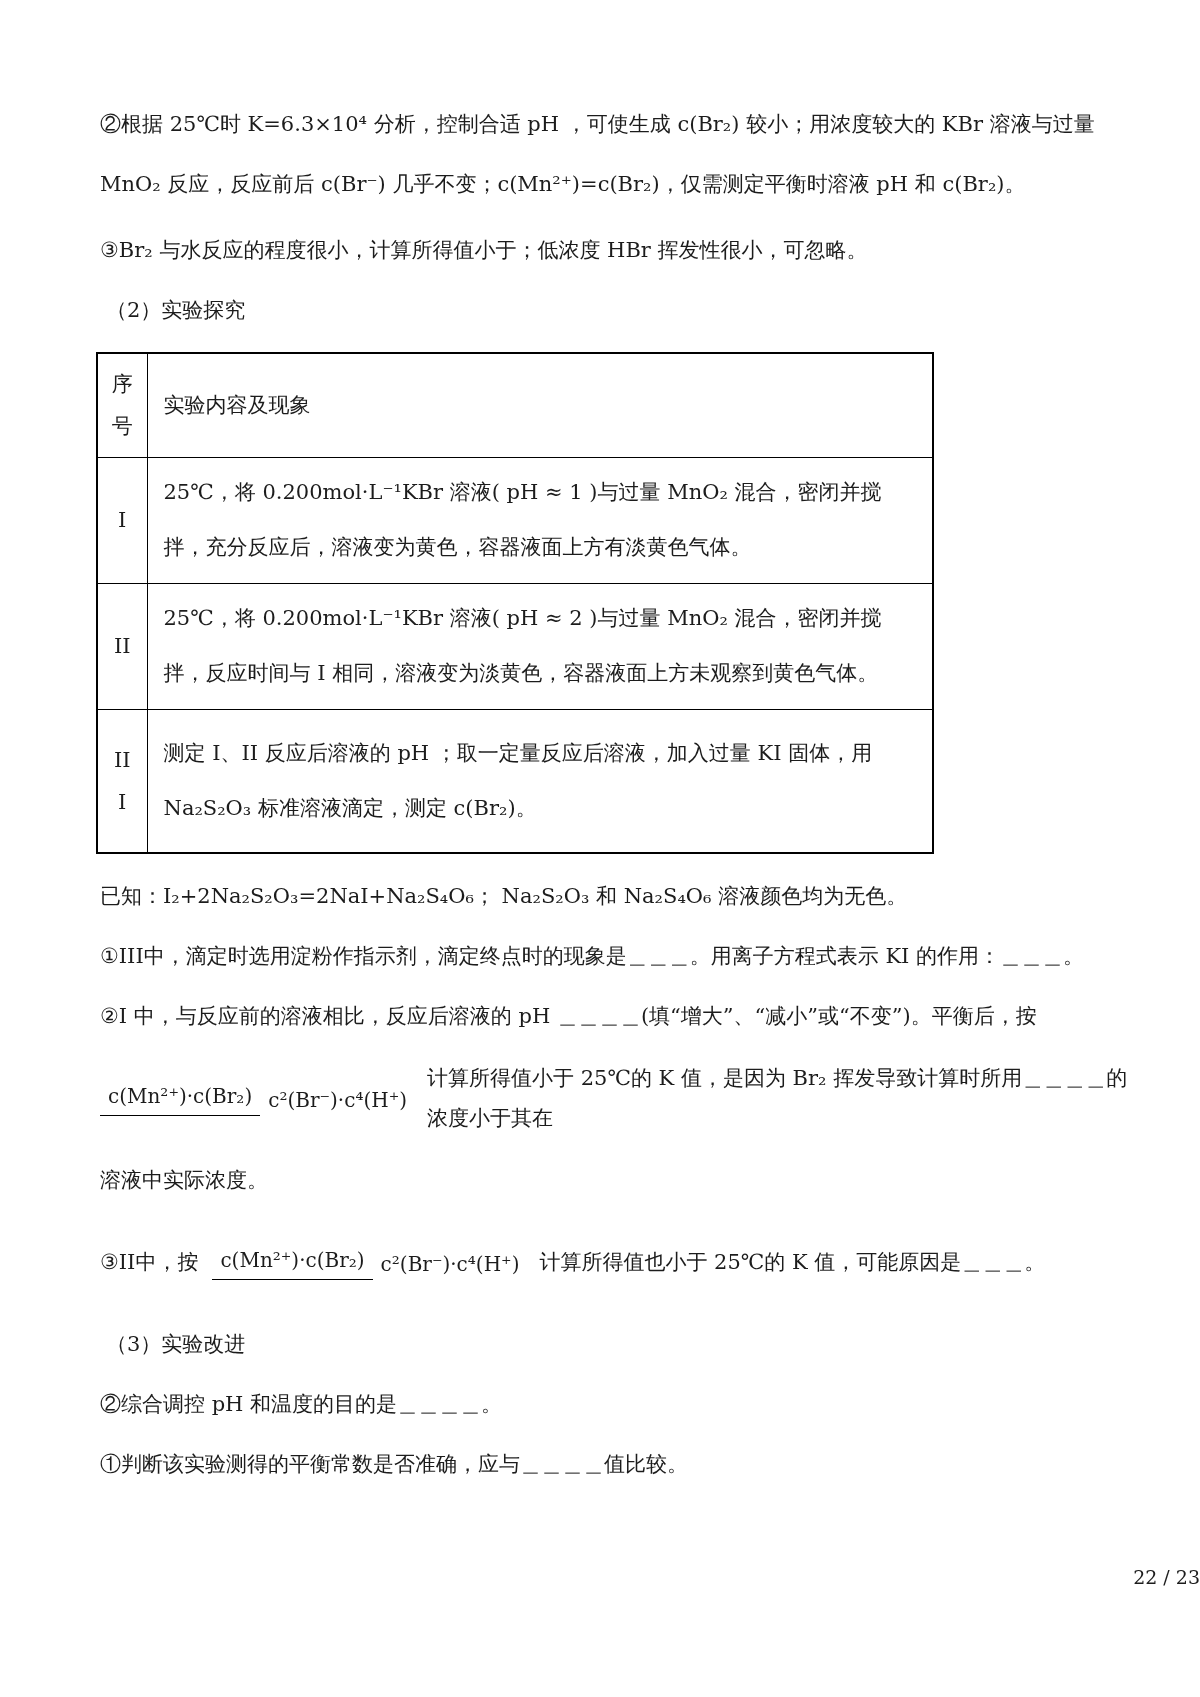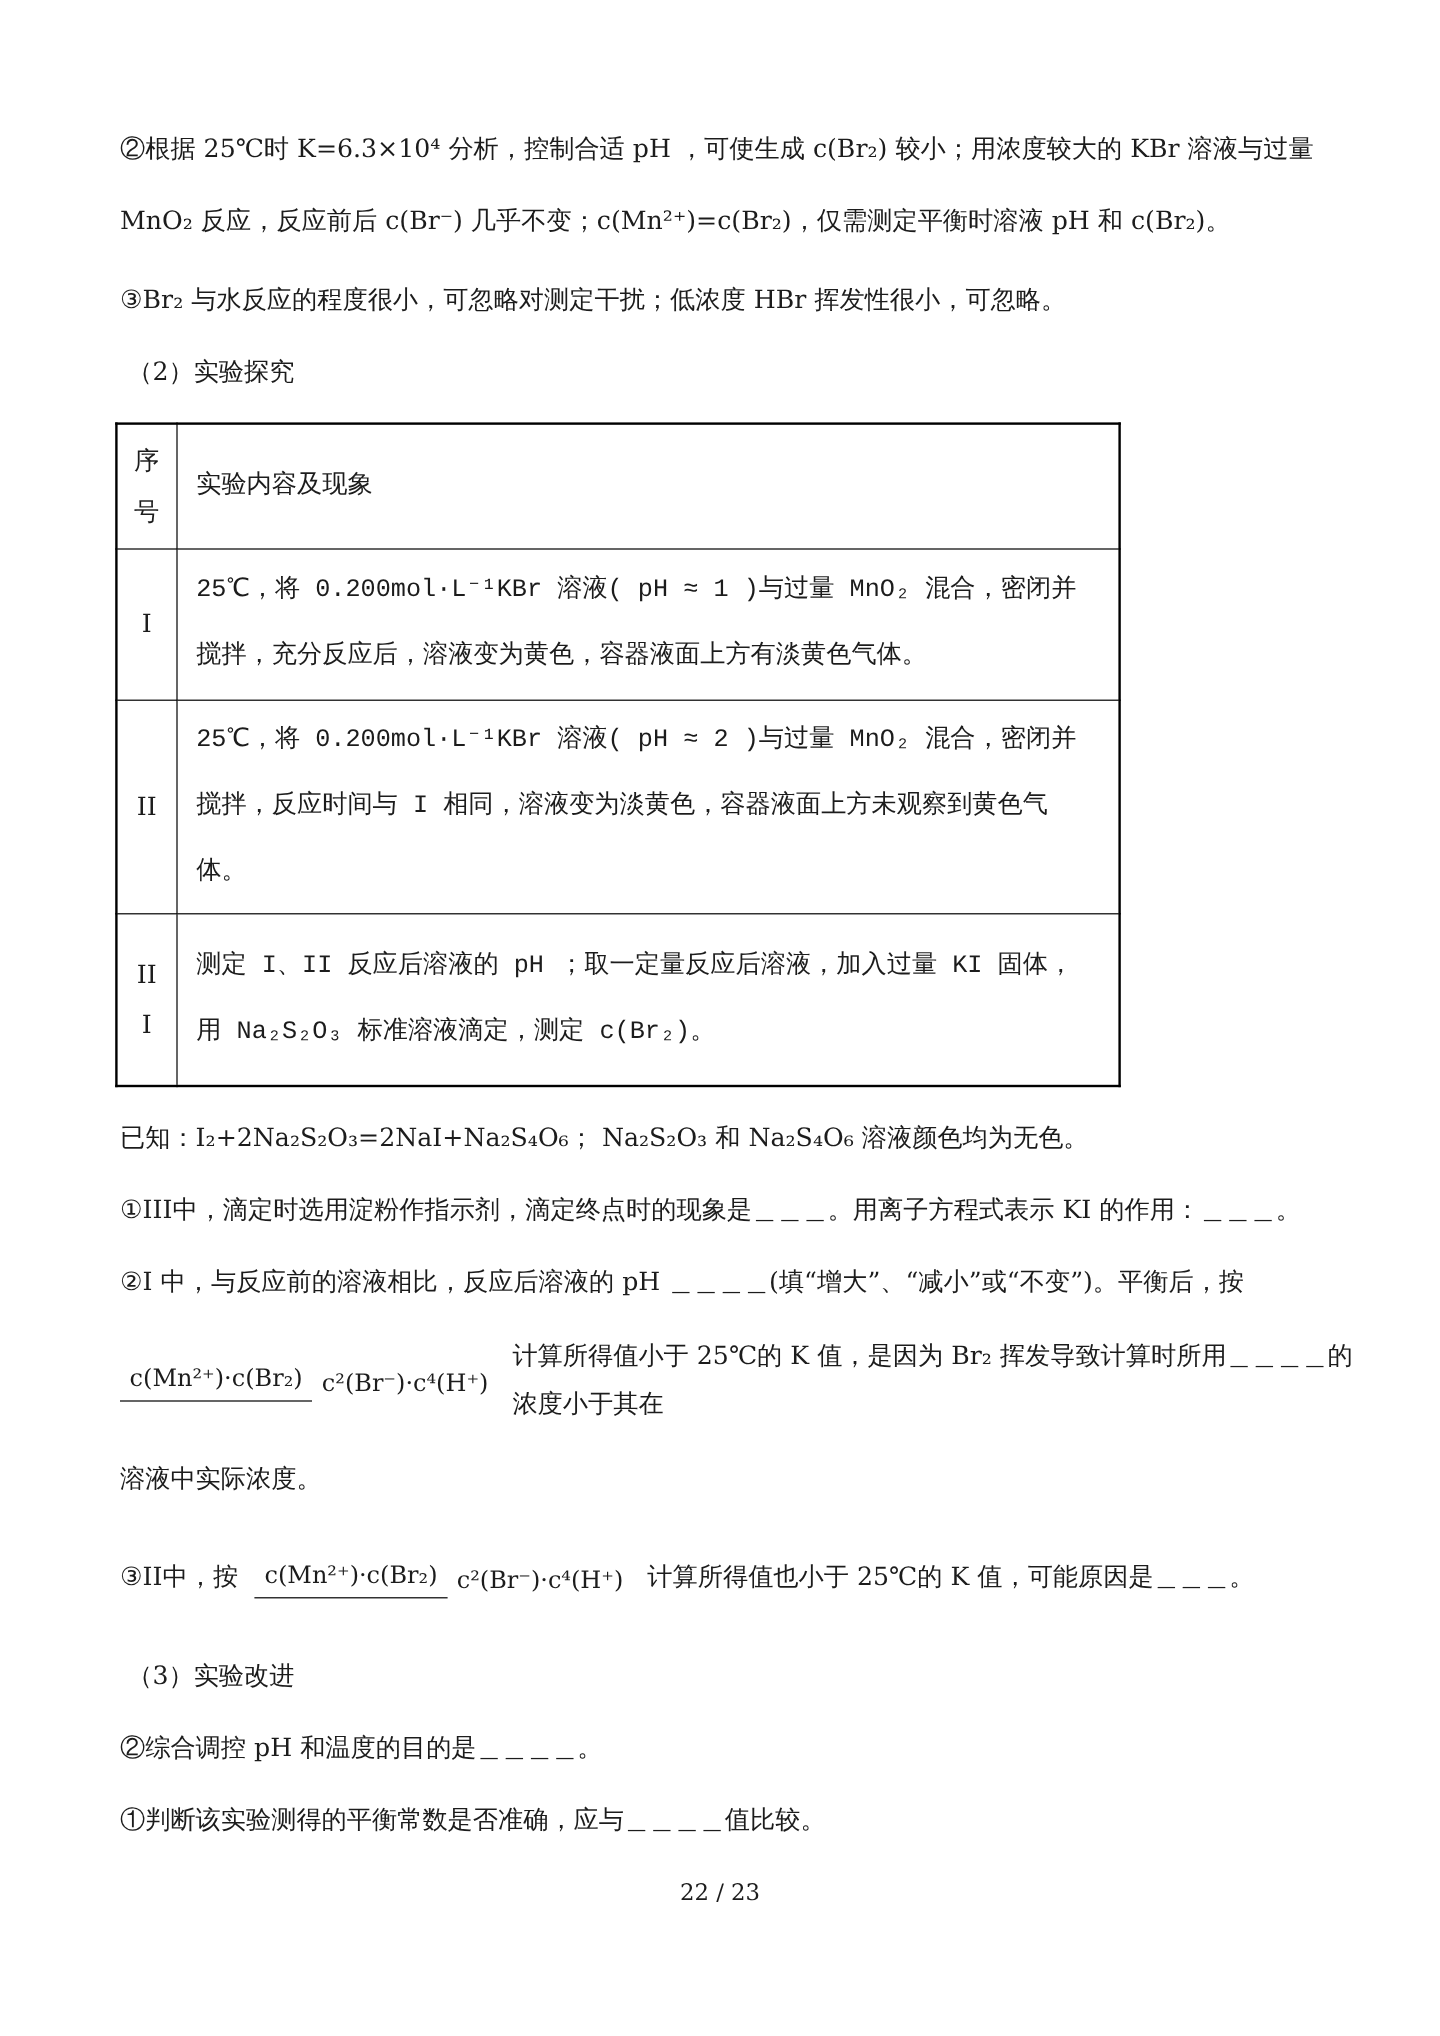--- a/index.html
+++ b/index.html
@@ -26,21 +26,21 @@
   .exp-table th, .exp-table td {
     border:1.6px solid #000;
     font-weight:normal; font-size:21px;
     vertical-align:middle;
   }
   .col-id {
     width:50px; text-align:center; line-height:42px;
     word-break:break-all; padding:3px 13px;
   }
   .col-content {
-    padding:6px 22px 6px 16px; line-height:55px;font-family:Liberation Mono, monospace;
+    padding:6px 22px 6px 16px; line-height:55px;
   }
   tr.tr-header  td, tr.tr-header  th { height:104px; }
   tr.tr-row     td { height:126px; }
   tr.tr-row3    td { height:144px; }
 
   .frac-line {
     display:flex; align-items:center;
     line-height:34px; margin:4px 0;
     min-height:96px;
   }
@@ -48,31 +48,31 @@
     display:inline-flex; flex-direction:row; align-items:center;
     font-size:20px; flex:0 0 auto; margin-right:12px;
   }
   .frac .num { padding:0 8px 4px; border-bottom:1.7px solid #000; line-height:30px; }
   .frac .den { padding:4px 8px 0; line-height:30px; }
   .frac-lead { flex:0 0 auto; margin-right:14px; }
   .frac-text { flex:1 1 auto; line-height:40px; }
 
   .footer {
     position:absolute; left:0; top:1566px; width:1200px;
-    text-align:center; font-size:19px; color:#1c1c1c;
+    text-align:right; font-size:19px; color:#1c1c1c;
   }
 </style>
 </head>
 <body>
 
 <div class="doc">
 
   <p class="para">②根据 25℃时 K=6.3×10⁴ 分析，控制合适 pH ，可使生成 c(Br₂) 较小；用浓度较大的 KBr 溶液与过量 MnO₂ 反应，反应前后 c(Br⁻) 几乎不变；c(Mn²⁺)=c(Br₂)，仅需测定平衡时溶液 pH 和 c(Br₂)。</p>
 
-  <p class="para mt6">③Br₂ 与水反应的程度很小，可忽略对测定干扰；低浓度 HBr 挥发性很小，可忽略。</p>
+  <p class="para mt6">③Br₂ 与水反应的程度很小，计算所得值小于；低浓度 HBr 挥发性很小，可忽略。</p>
 
   <p class="para indent1">（2）实验探究</p>
 
   <table class="exp-table">
     <tbody>
         <tr class="tr-header">
       <th class="col-id">序号</th>
       <th class="col-content" style="text-align:left;">实验内容及现象</th>
     </tr>
     <tr class="tr-row">

